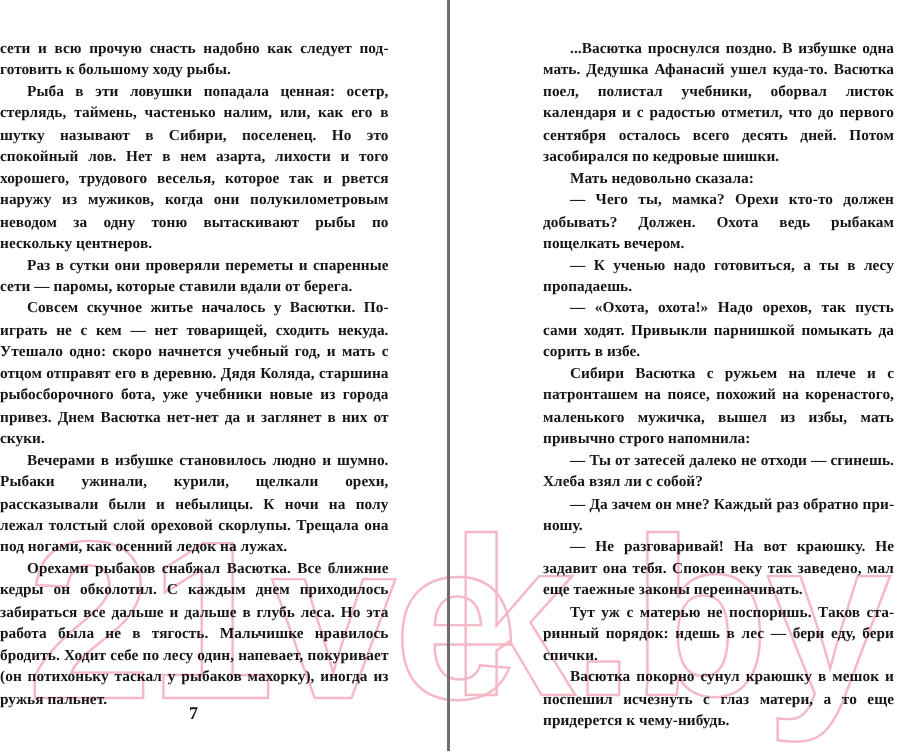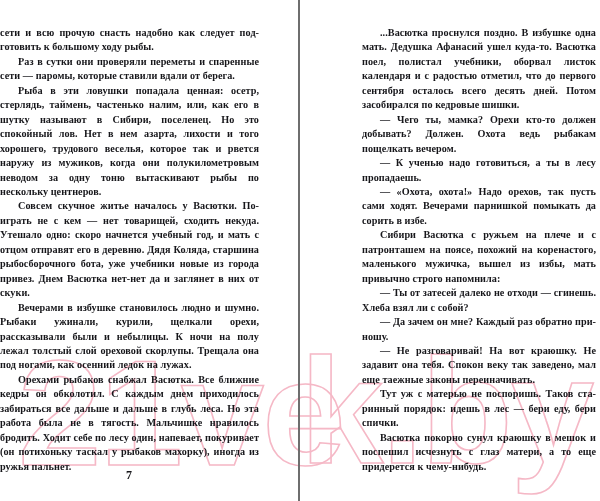--- a/index.html
+++ b/index.html
@@ -103,35 +103,36 @@
 <div id="page">
 
   <div class="watermark wm-left">21ve</div>
   <div class="watermark wm-right">k.by</div>
 
   <div class="gutter"></div>
 
   <div class="leaf leaf-left">
     <div class="textblock">
         <p class="noindent">сети и всю прочую снасть надобно как следует под­готовить к большому ходу рыбы.</p>
+        <p>Рыба в эти ловушки попадала ценная: осетр, стерлядь, таймень, частенько налим, или, как его в шутку называют в Сибири, поселенец. Но это спокойный лов. Нет в нем азарта, лихости и того хорошего, трудового веселья, которое так и рвет­ся наружу из мужиков, когда они полукилометро­вым неводом за одну тоню вытаскивают рыбы по нескольку центнеров.</p>
         <p>Раз в сутки они проверяли переметы и спарен­ные сети — паромы, которые ставили вдали от берега.</p>
-        <p>Рыба в эти ловушки попадала ценная: осетр, стерлядь, таймень, частенько налим, или, как его в шутку называют в Сибири, поселенец. Но это спокойный лов. Нет в нем азарта, лихости и того хорошего, трудового веселья, которое так и рвет­ся наружу из мужиков, когда они полукилометро­вым неводом за одну тоню вытаскивают рыбы по нескольку центнеров.</p>
         <p>Совсем скучное житье началось у Васютки. По­играть не с кем — нет товарищей, сходить неку­да. Утешало одно: скоро начнется учебный год, и мать с отцом отправят его в деревню. Дядя Коля­да, старшина рыбосборочного бота, уже учебники новые из города привез. Днем Васютка нет-нет да и заглянет в них от скуки.</p>
         <p>Вечерами в избушке становилось людно и шум­но. Рыбаки ужинали, курили, щелкали орехи, рассказывали были и небылицы. К ночи на полу лежал толстый слой ореховой скорлупы. Трещала она под ногами, как осенний ледок на лужах.</p>
         <p>Орехами рыбаков снабжал Васютка. Все ближ­ние кедры он обколотил. С каждым днем приходи­лось забираться все дальше и дальше в глубь леса. Но эта работа была не в тягость. Мальчишке нра­вилось бродить. Ходит себе по лесу один, напевает, покуривает (он потихоньку таскал у рыбаков ма­хорку), иногда из ружья пальнет.</p>
       </div>
     <div class="folio folio-left">7</div>
   </div>
 
   <div class="leaf leaf-right">
     <div class="textblock">
         <p>...Васютка проснулся поздно. В избушке одна мать. Дедушка Афанасий ушел куда-то. Васютка поел, полистал учебники, оборвал листок календа­ря и с радостью отметил, что до первого сентября осталось всего десять дней. Потом засобирался по кедровые шишки.</p>
+        <p>Мать недовольно сказала:</p>
         <p>— Чего ты, мамка? Орехи кто-то должен добы­вать? Должен. Охота ведь рыбакам пощелкать ве­чером.</p>
         <p>— К ученью надо готовиться, а ты в лесу пропа­даешь.</p>
-        <p>— «Охота, охота!» Надо орехов, так пусть сами ходят. Вечерами парнишкой помыкать да сорить в избе.</p>
+        <p>— «Охота, охота!» Надо орехов, так пусть сами ходят. Привыкли парнишкой помыкать да сорить в избе.</p>
         <p>Сибири Васютка с ружьем на плече и с патронта­шем на поясе, похожий на коренастого, маленько­го мужичка, вышел из избы, мать привычно стро­го напомнила:</p>
         <p>— Ты от затесей далеко не отходи — сгинешь. Хлеба взял ли с собой?</p>
         <p>— Да зачем он мне? Каждый раз обратно при­ношу.</p>
         <p>— Не разговаривай! На вот краюшку. Не зада­вит она тебя. Спокон веку так заведено, мал еще таежные законы переиначивать.</p>
         <p>Тут уж с матерью не поспоришь. Таков ста­ринный порядок: идешь в лес — бери еду, бери спички.</p>
         <p>Васютка покорно сунул краюшку в мешок и по­спешил исчезнуть с глаз матери, а то еще приде­рется к чему-нибудь.</p>
       </div>
 
   </div>
 

